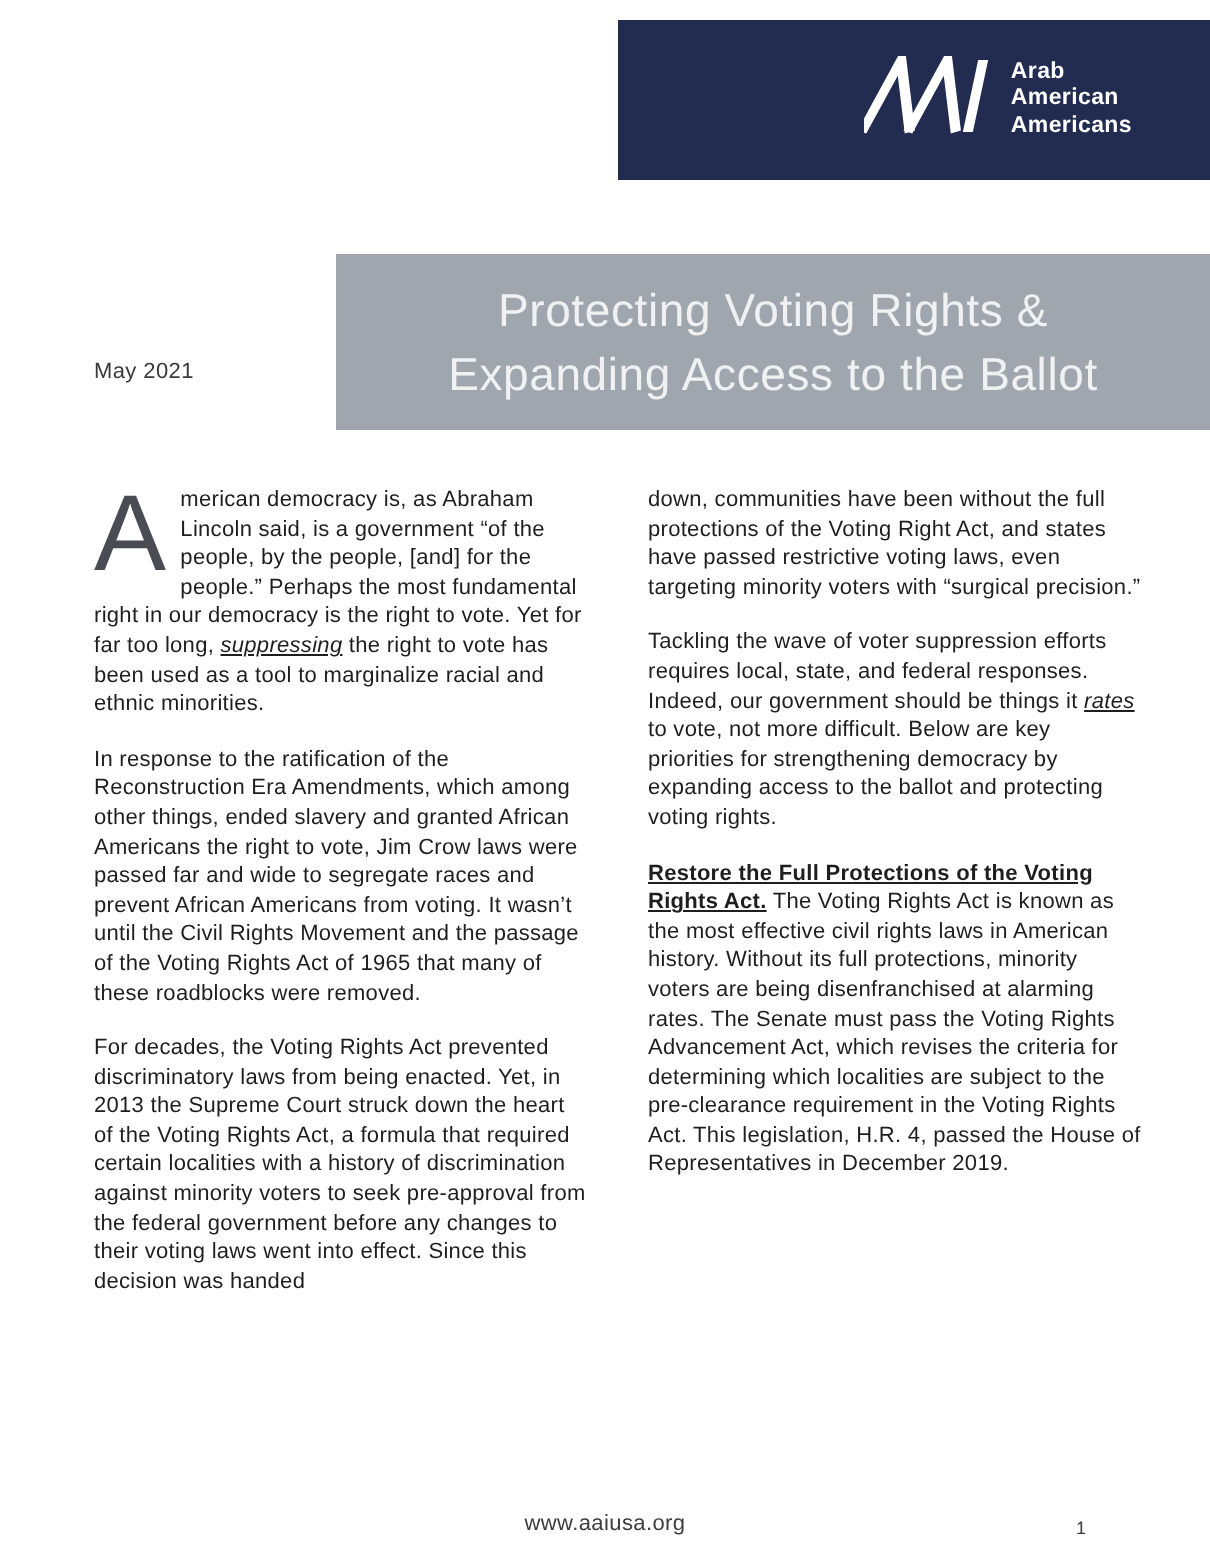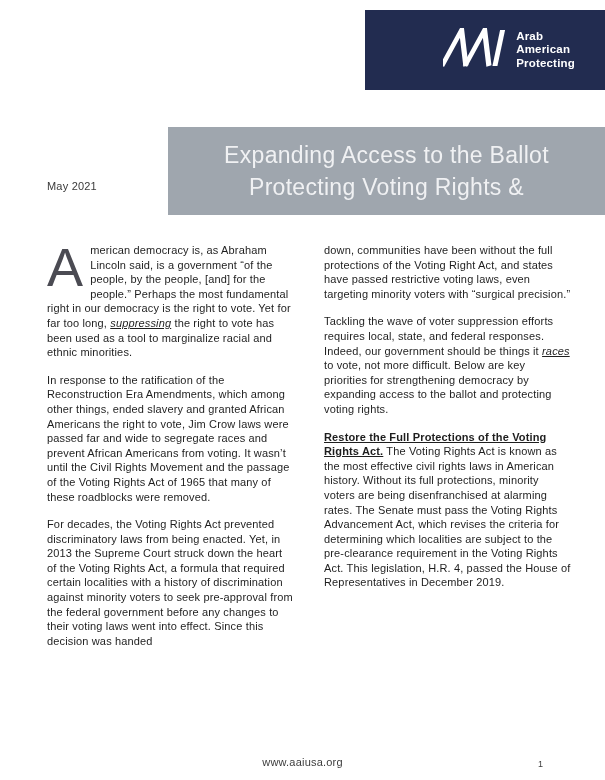--- a/index.html
+++ b/index.html
@@ -2,24 +2,24 @@
 <html style="--navy: #222c50; --banner_gray: #9fa6ae; --banner_text: #f0f1f3; --body_text: #1e1e1e; --dropcap: #4b4b53;"><head>
 <meta charset="utf-8">
 <style>
   html,body{margin:0;padding:0;}
   body{
     width:605px;height:780px;background:#ffffff;position:relative;
     font-family:"Liberation Sans", sans-serif;overflow:hidden;
   }
   
   .navy-box{
-    position:absolute;top:10px;right:0;width:240px;height:80px;
+    position:absolute;top:10px;right:0;width:296px;height:80px;
     background:var(--navy,#222c50);
     display:flex;align-items:center;justify-content:flex-end;
-    padding-right:30px;box-sizing:border-box;
+    padding-right:39px;box-sizing:border-box;
   }
   .logo-wrap{display:flex;align-items:center;gap:9px;}
   .org-name{color:#fff;font-size:11.5px;font-weight:bold;line-height:1.15;letter-spacing:.2px;}
   
   .banner{
     position:absolute;top:127px;left:168px;right:0;height:88px;
     background:var(--banner_gray,#9fa6ae);
     display:flex;flex-direction:column;align-items:center;justify-content:center;
     text-align:center;
   }
@@ -67,39 +67,39 @@
         <g stroke="#ffffff" stroke-width="5" fill="none" transform="translate(6,0) skewX(-12)">
           <path d="M1 38 L13 2 L25 38"></path>
           <path d="M24 38 L36 2 L48 38"></path>
           <line x1="54" y1="2" x2="54" y2="38"></line>
         </g>
       </svg>
     </span>
     <span class="org-name">
       <span>Arab</span><br>
       <span>American</span><br>
-      <span>Protecting</span>
+      <span>Americans</span>
     </span>
   </div>
 </div>
 
 <div class="banner">
+  <div class="banner-line">Protecting Voting Rights &amp;</div>
   <div class="banner-line">Expanding Access to the Ballot</div>
-  <div class="banner-line">Protecting Voting Rights &amp;</div>
 </div>
 
 <div class="date">May 2021</div>
 
 <div class="body-cols">
   <div class="col">
       <p class="para"><span class="dropcap">A</span><span>merican democracy is, as Abraham Lincoln said, is a government “of the people, by the people, [and] for the people.”  Perhaps the most fundamental right in our democracy is the right to vote. Yet for far too long, </span><span class="run-i">suppressing</span><span> the right to vote has been used as a tool to marginalize racial and ethnic minorities.</span></p>
       <p class="para"><span>In response to the ratification of the Reconstruction Era Amendments, which among other things, ended slavery and granted African Americans the right to vote, Jim Crow laws were passed far and wide to segregate races and prevent African Americans from voting.  It wasn’t until the Civil Rights Movement and the passage of the Voting Rights Act of 1965 that many of these roadblocks were removed.</span></p>
       <p class="para"><span>For decades, the Voting Rights Act prevented discriminatory laws from being enacted. Yet, in 2013 the Supreme Court struck down the heart of the Voting Rights Act, a formula that required certain localities with a history of discrimination against minority voters to seek pre-approval from the federal government before any changes to their voting laws went into effect. Since this decision was handed</span></p>
     </div>
   <div class="col">
       <p class="para"><span>down, communities have been without the full protections of the Voting Right Act, and states have passed restrictive voting laws, even targeting minority voters with “surgical precision.”</span></p>
-      <p class="para"><span>Tackling the wave of voter suppression efforts requires local, state, and federal responses. Indeed, our government should be things it </span><span class="run-i">races</span><span> to vote, not more difficult.  Below are key priorities for strengthening democracy by expanding access to the ballot and protecting voting rights.</span></p>
+      <p class="para"><span>Tackling the wave of voter suppression efforts requires local, state, and federal responses. Indeed, our government should be things it </span><span class="run-i">rates</span><span> to vote, not more difficult.  Below are key priorities for strengthening democracy by expanding access to the ballot and protecting voting rights.</span></p>
       <p class="para"><span class="run-h">Restore the Full Protections of the Voting Rights Act.</span><span> The Voting Rights Act is known as the most effective civil rights laws in American history. Without its full protections, minority voters are being disenfranchised at alarming rates. The Senate must pass the Voting Rights Advancement Act, which revises the criteria for determining which localities are subject to the pre-clearance requirement in the Voting Rights Act.  This legislation, H.R. 4, passed the House of Representatives in December 2019.</span></p>
     </div>
 </div>
 
 <div class="footer-url">www.aaiusa.org</div>
 <div class="page-num">1</div>
 
 </body></html>

